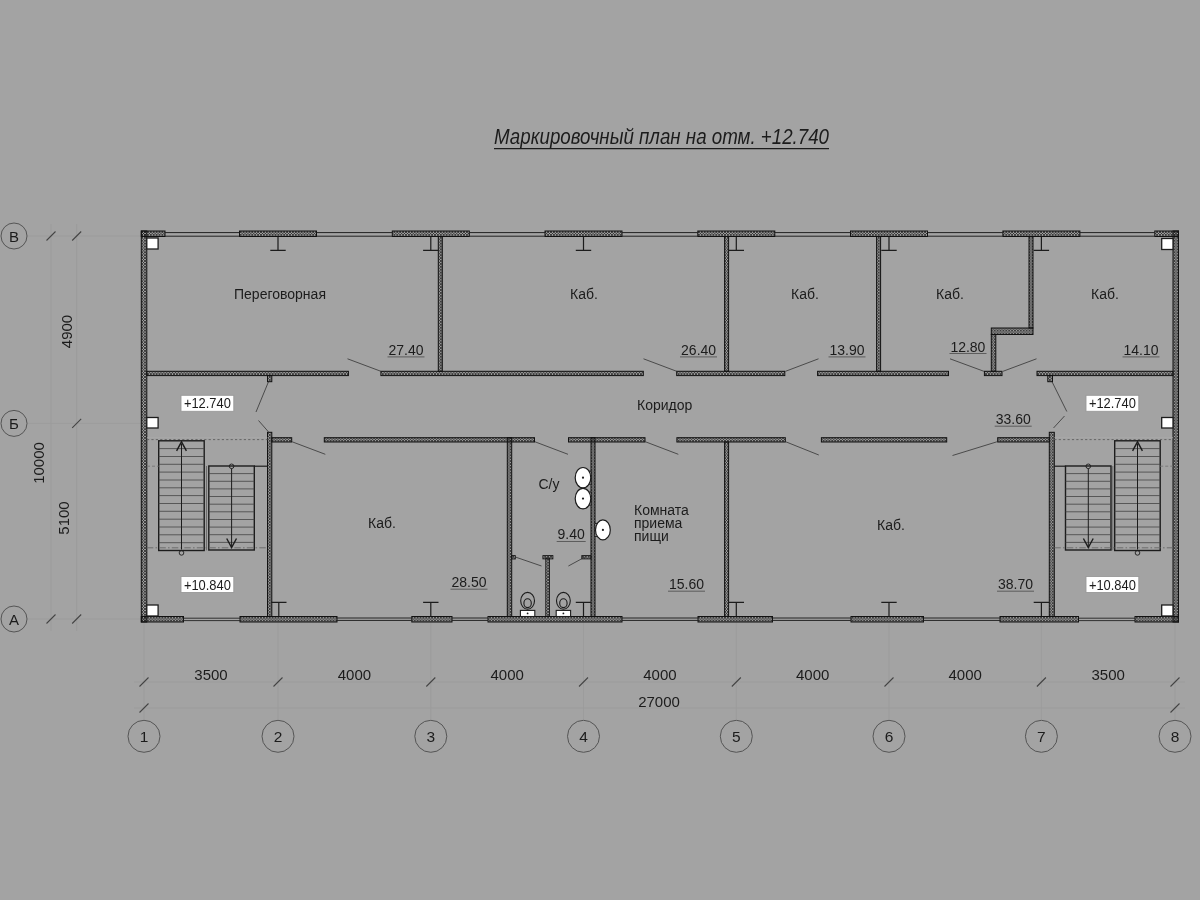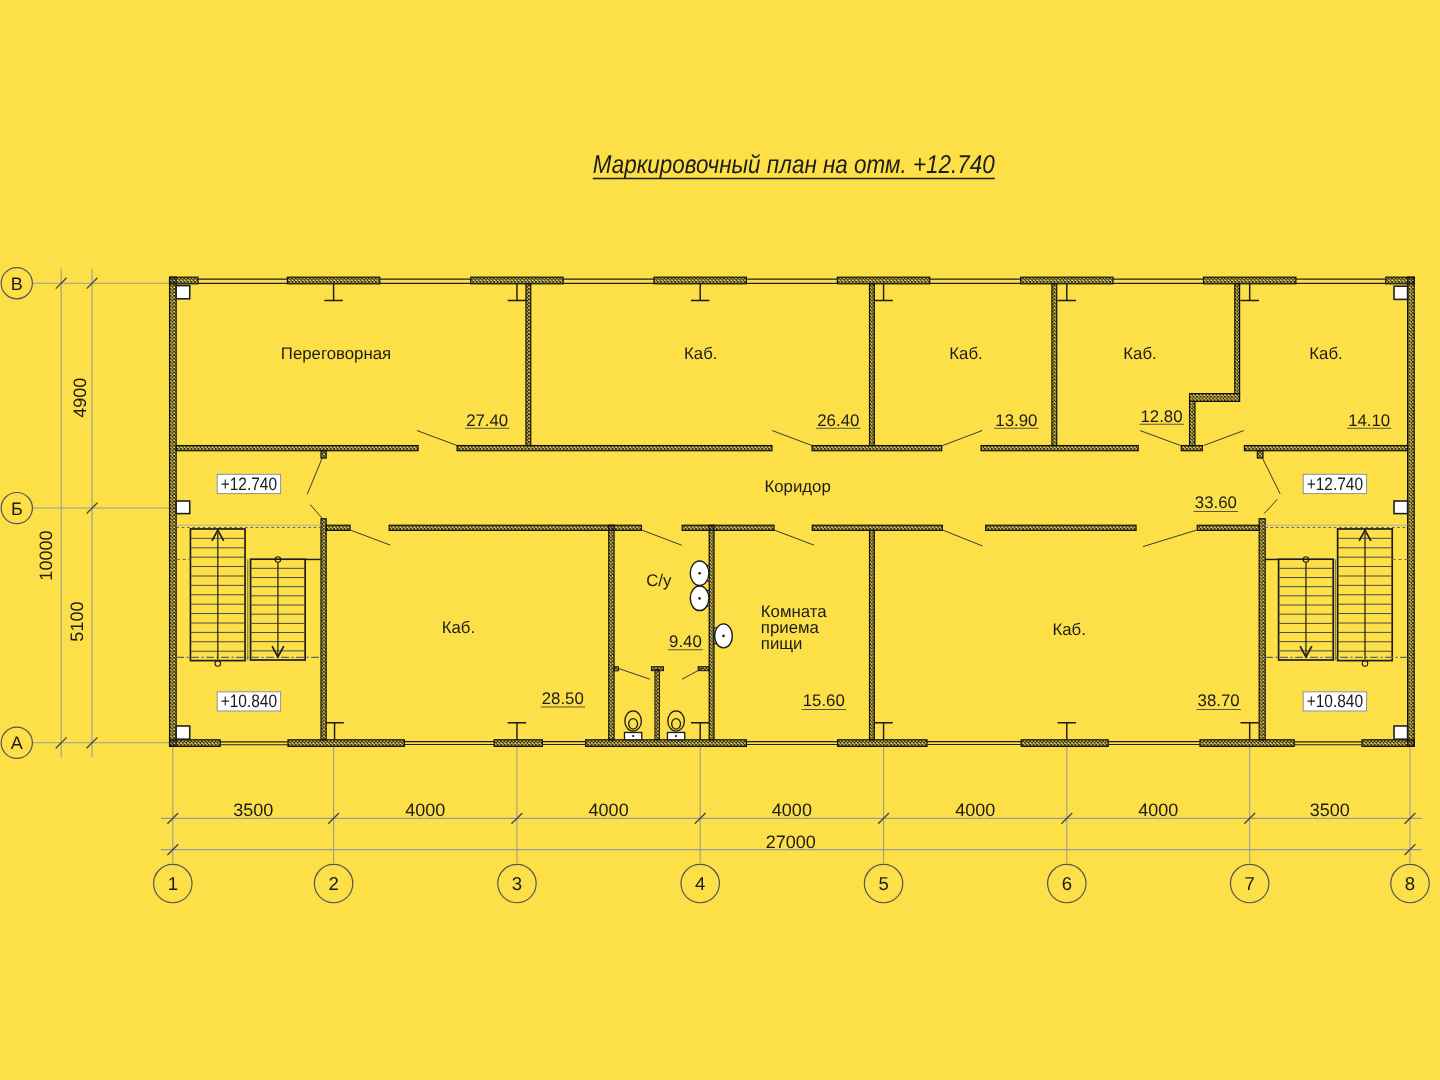--- a/index.html
+++ b/index.html
@@ -1,16 +1,16 @@
 <!DOCTYPE html>
 <html><head>
 <meta charset="utf-8">
 <style>
   html,body{margin:0;padding:0;background:#ffffff;}
-  #page{width:1200px;height:900px;position:relative;background:#fde047;overflow:hidden;}
+  #page{width:1200px;height:900px;position:relative;background:#a3a3a3;overflow:hidden;}
   svg{position:absolute;top:0;left:0;}
   text{font-family:"Liberation Sans",sans-serif;fill:#1c1c1c;}
 </style>
 </head>
 <body>
 <div id="page">
 <svg width="1200" height="900" viewBox="0 0 1200 900">
 <defs>
   <pattern id="hatch" width="2.9" height="2.9" patternUnits="userSpaceOnUse">
     <path d="M0,2.9 L2.9,0 M0,0 L2.9,2.9" stroke="#1f1f1f" stroke-width="0.75" fill="none"></path>

